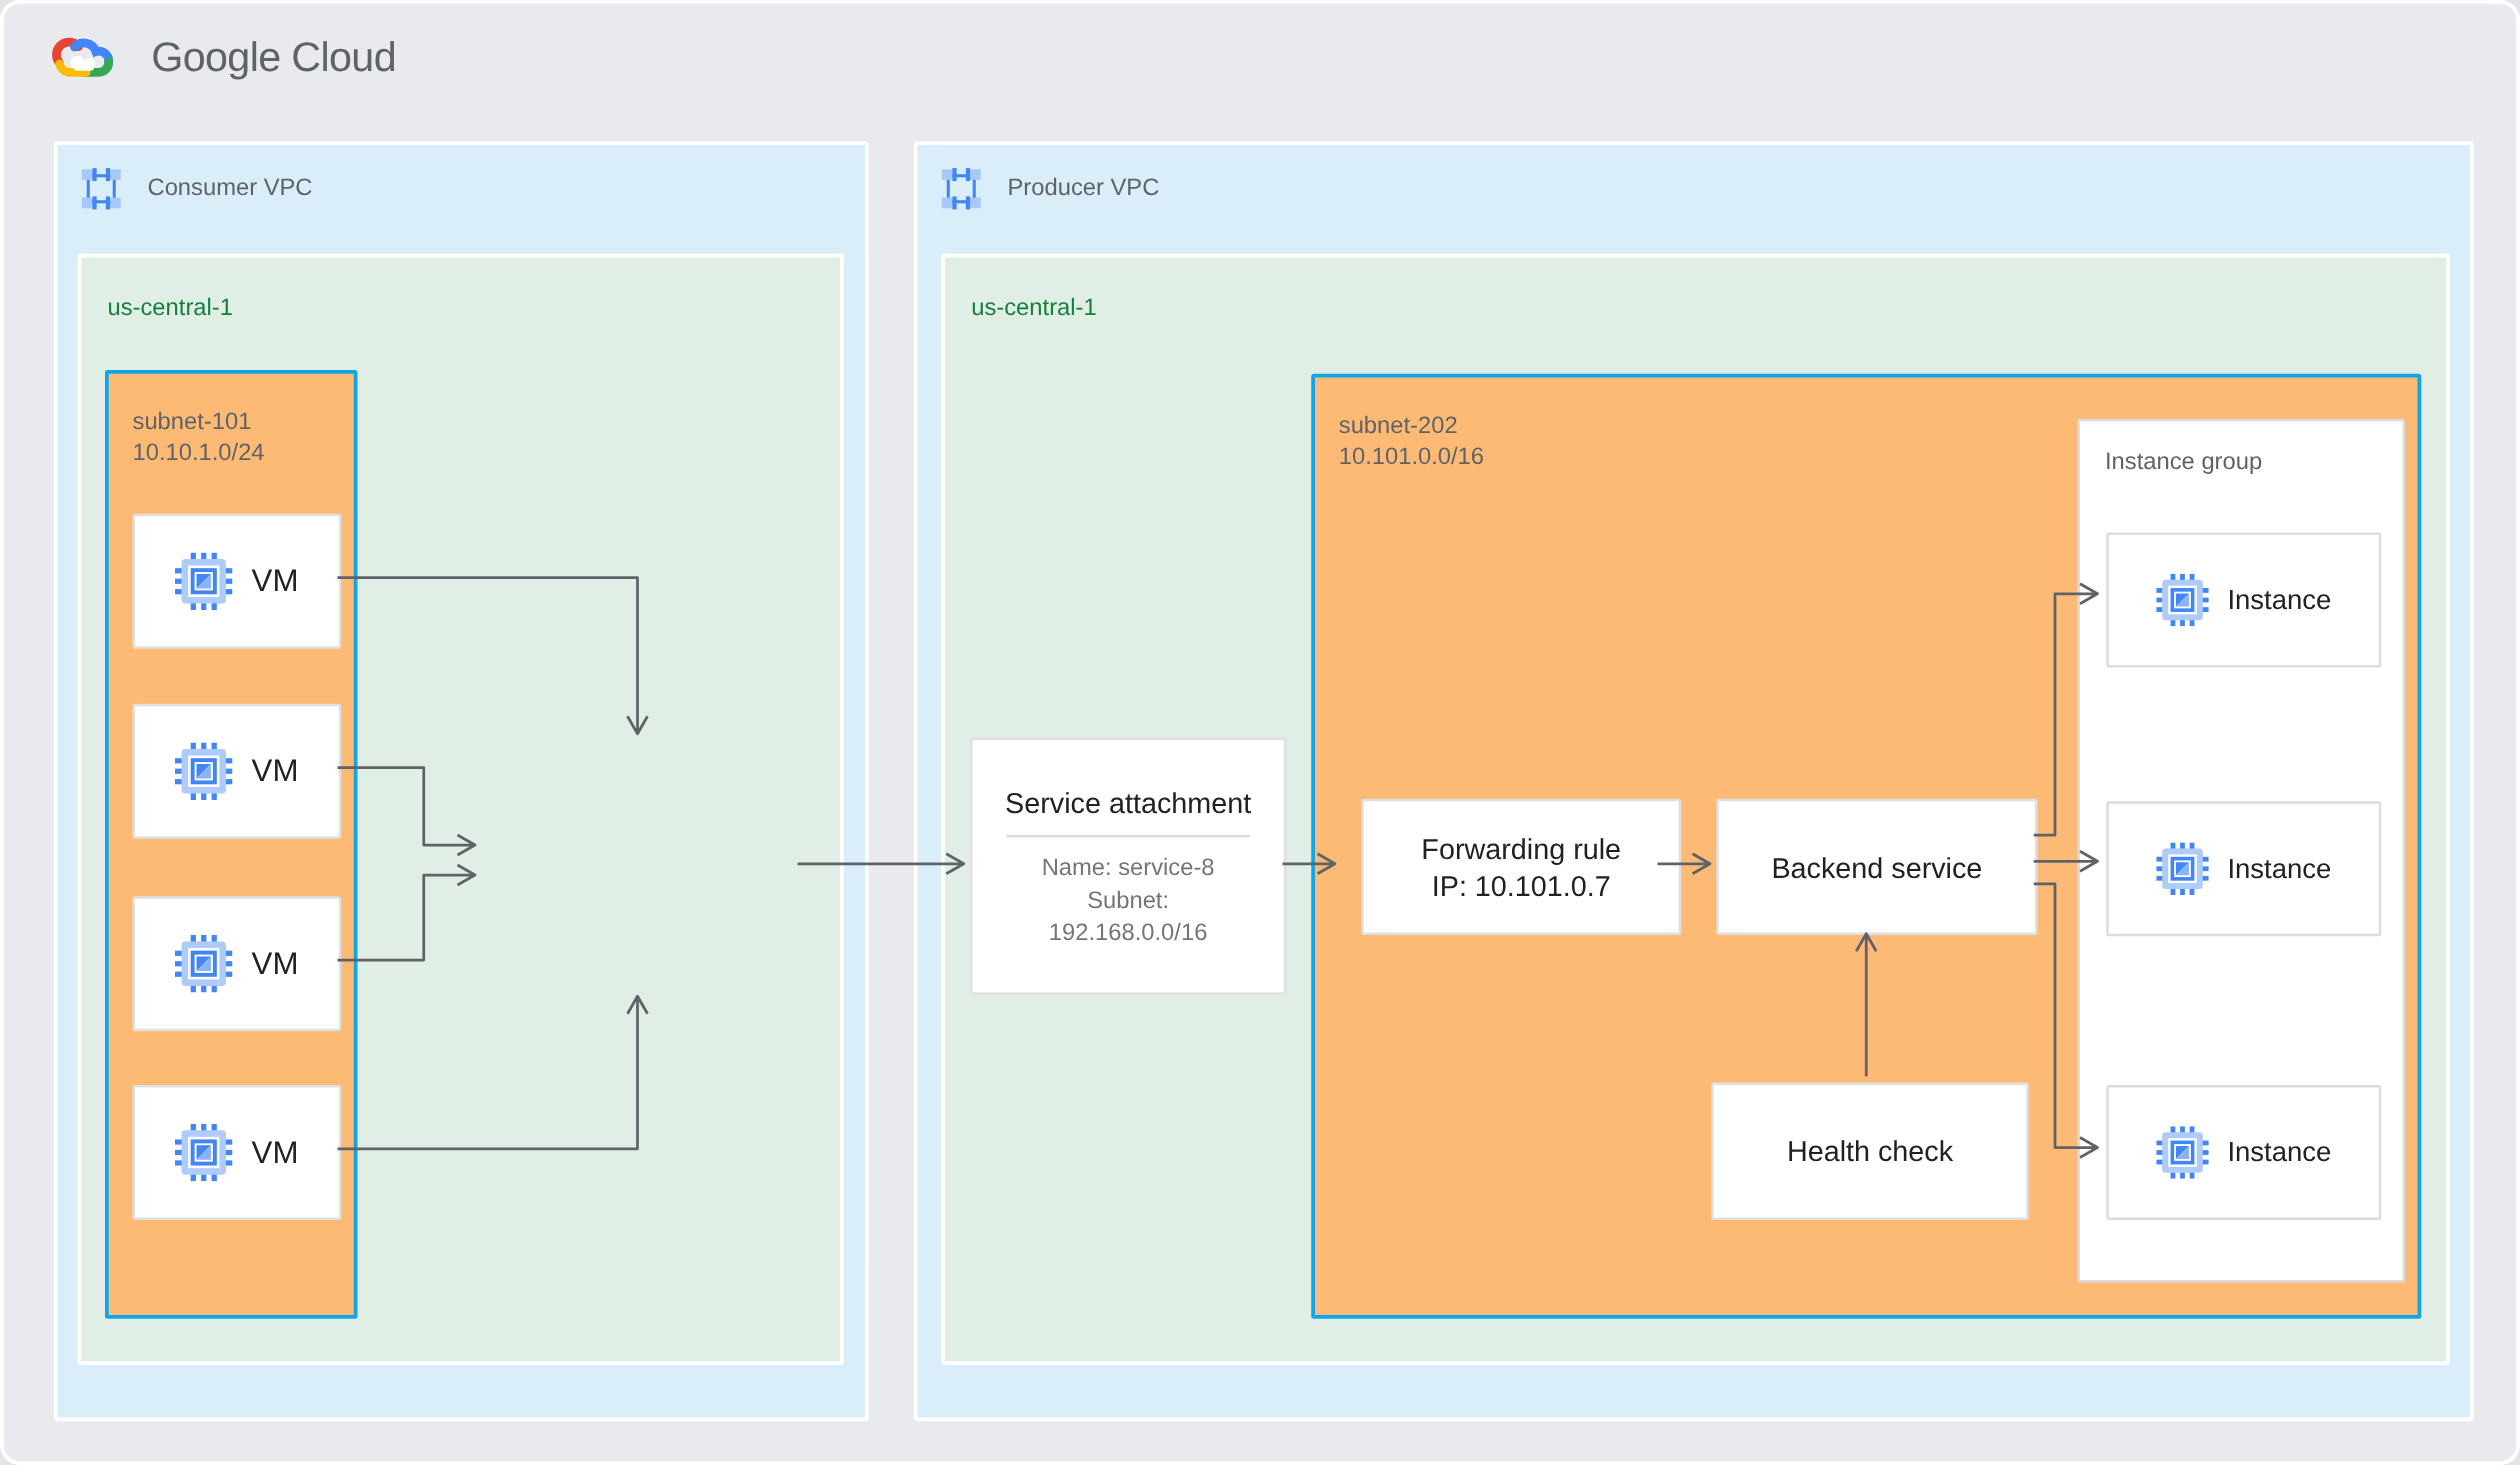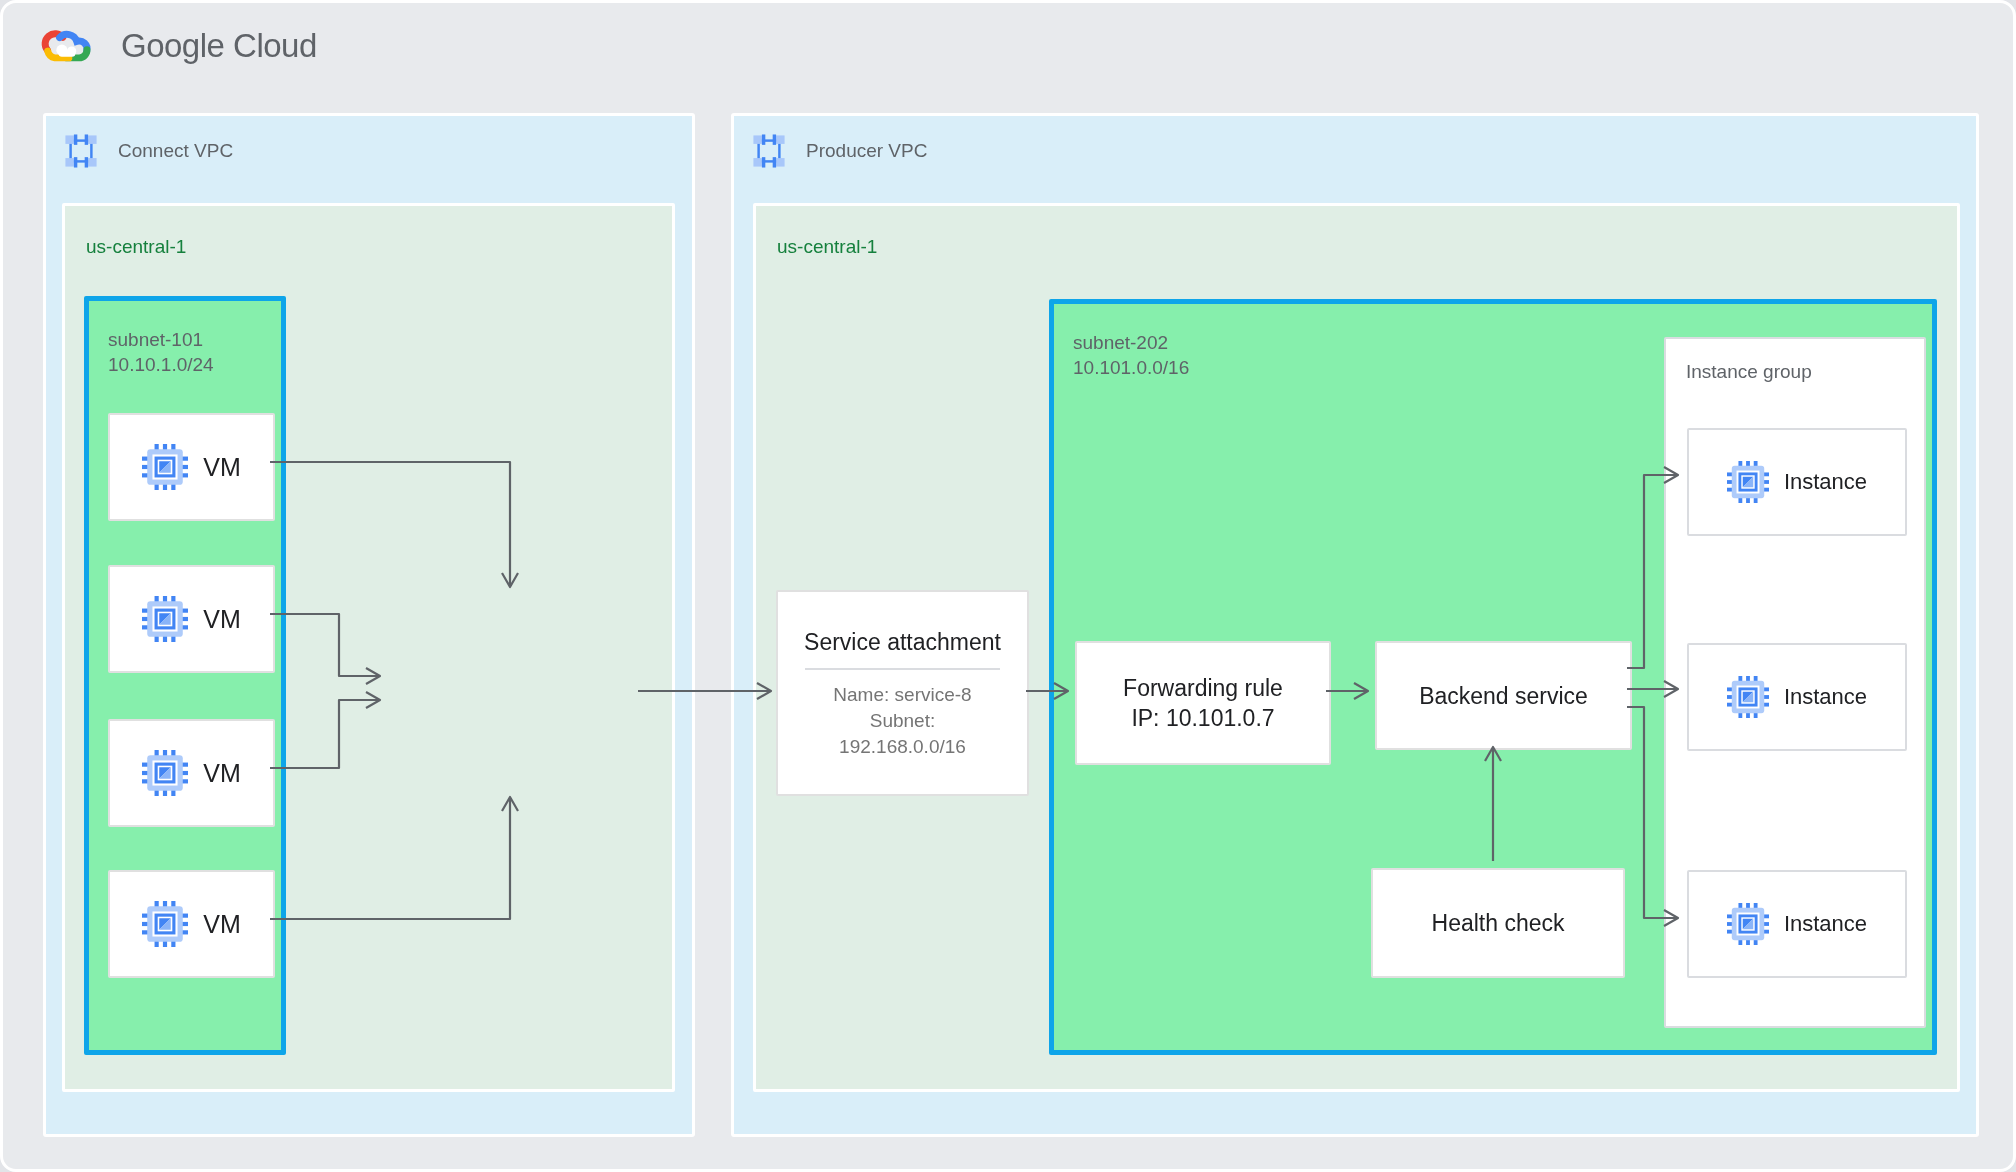--- a/index.html
+++ b/index.html
@@ -15,38 +15,38 @@
   
   .vpc{position:absolute;background:#D9EEF9;border:3px solid #ffffff;border-radius:3px;}
   .vpc.consumer{left:40px;top:110px;width:652px;height:1024px;}
   .vpc.producer{left:728px;top:110px;width:1248px;height:1024px;}
   .vpc-header{position:absolute;left:18px;top:18px;display:flex;align-items:center;gap:20px;}
   .vpc-label{font-size:19px;color:#5F6368;}
   .region{position:absolute;background:#E0EEE5;border:3px solid #ffffff;border-radius:2px;}
   .consumer .region{left:16px;top:87px;width:613px;height:889px;}
   .producer .region{left:19px;top:87px;width:1207px;height:889px;}
   .region-label{position:absolute;left:21px;top:30px;font-size:19px;color:#15803d;}
-  .subnet{position:absolute;background:#86efac;border:5px solid #0ea5e9;border-radius:2px;padding-left:11px;}
+  .subnet{position:absolute;background:#fdba74;border:3px solid #0ea5e9;border-radius:2px;padding-left:11px;}
   .subnet-label{position:absolute;left:19px;top:26px;font-size:19px;line-height:25px;color:#5F6368;}
   .subnet-101{left:19px;top:90px;width:202px;height:759px;}
   .subnet-102{left:258px;top:90px;width:327px;height:759px;}
   .subnet-202{left:293px;top:93px;width:888px;height:756px;}
   
   .node{position:absolute;background:#ffffff;border:2px solid #E0E0E0;border-radius:2px;
         display:flex;flex-direction:column;align-items:center;justify-content:center;text-align:center;}
   .node-title{font-size:23px;line-height:30px;color:#202124;}
   .node-sub{font-size:19px;line-height:26px;color:#757575;}
   .divider{width:78%;height:0;border-top:2px solid #DADCE0;margin:11px 0 12px 0;}
   .icon-row{display:flex;align-items:center;justify-content:center;gap:15px;}
   .vm-box{left:19px;width:167px;height:108px;}
   .vm-box .node-title{font-size:25px;}
   .vm-1{top:112px;} .vm-2{top:264px;} .vm-3{top:418px;} .vm-4{top:569px;}
   .psc-box{left:59px;top:293px;width:256px;height:206px;}
   .sa-box{left:20px;top:384px;width:253px;height:206px;}
-  .fr-box{left:21px;top:337px;width:256px;height:124px;}
+  .fr-box{left:37px;top:337px;width:256px;height:109px;}
   .bs-box{left:321px;top:337px;width:257px;height:109px;}
   .hc-box{left:317px;top:564px;width:254px;height:110px;}
   .ig-box{position:absolute;left:610px;top:33px;width:262px;height:691px;background:#ffffff;
           border:2px solid #DADCE0;border-radius:2px;}
   .ig-label{position:absolute;left:20px;top:22px;font-size:19px;color:#5F6368;}
   .inst-box{left:21px;width:220px;height:108px;border-color:#DADCE0;}
   .inst-box .node-title{font-size:22px;}
   .inst-1{top:89px;} .inst-2{top:304px;} .inst-3{top:531px;}
   
   .arrows{position:absolute;inset:0;pointer-events:none;z-index:6;}
@@ -76,21 +76,21 @@
         <rect x="7" y="7" width="22" height="22" fill="none" stroke="#4285F4" stroke-width="2.6"></rect>
         <rect x="1.5" y="1.5" width="9" height="9" fill="#A8C7FA"></rect>
         <rect x="25.5" y="1.5" width="9" height="9" fill="#A8C7FA"></rect>
         <rect x="1.5" y="25.5" width="9" height="9" fill="#A8C7FA"></rect>
         <rect x="25.5" y="25.5" width="9" height="9" fill="#A8C7FA"></rect>
         <rect x="10.5" y="0.5" width="3.6" height="11" fill="#4285F4"></rect>
         <rect x="21.9" y="0.5" width="3.6" height="11" fill="#4285F4"></rect>
         <rect x="10.5" y="24.5" width="3.6" height="11" fill="#4285F4"></rect>
         <rect x="21.9" y="24.5" width="3.6" height="11" fill="#4285F4"></rect>
       </svg>
-      <span class="vpc-label">Connect VPC</span>
+      <span class="vpc-label">Consumer VPC</span>
     </div>
 
     <div class="region">
       <div class="region-label">us-central-1</div>
 
       <div class="subnet subnet-101">
         <div class="subnet-label">
           <div>subnet-101</div>
           <div>10.10.1.0/24</div>
         </div>

